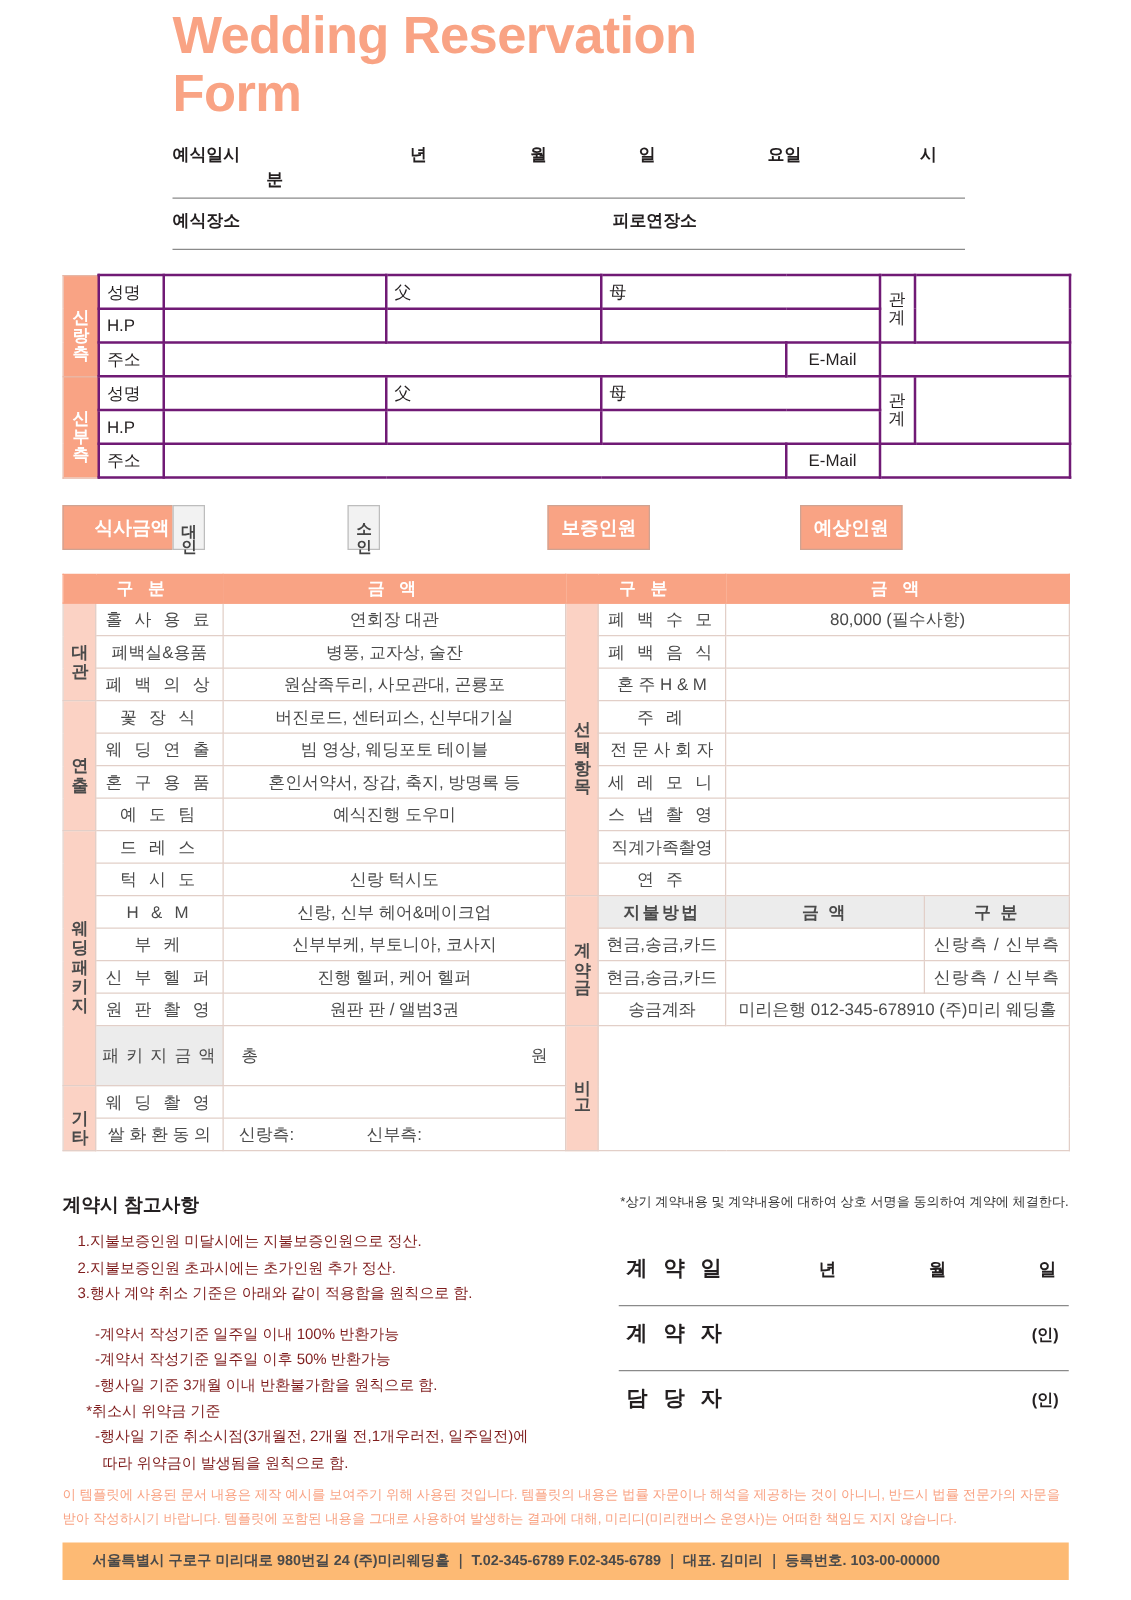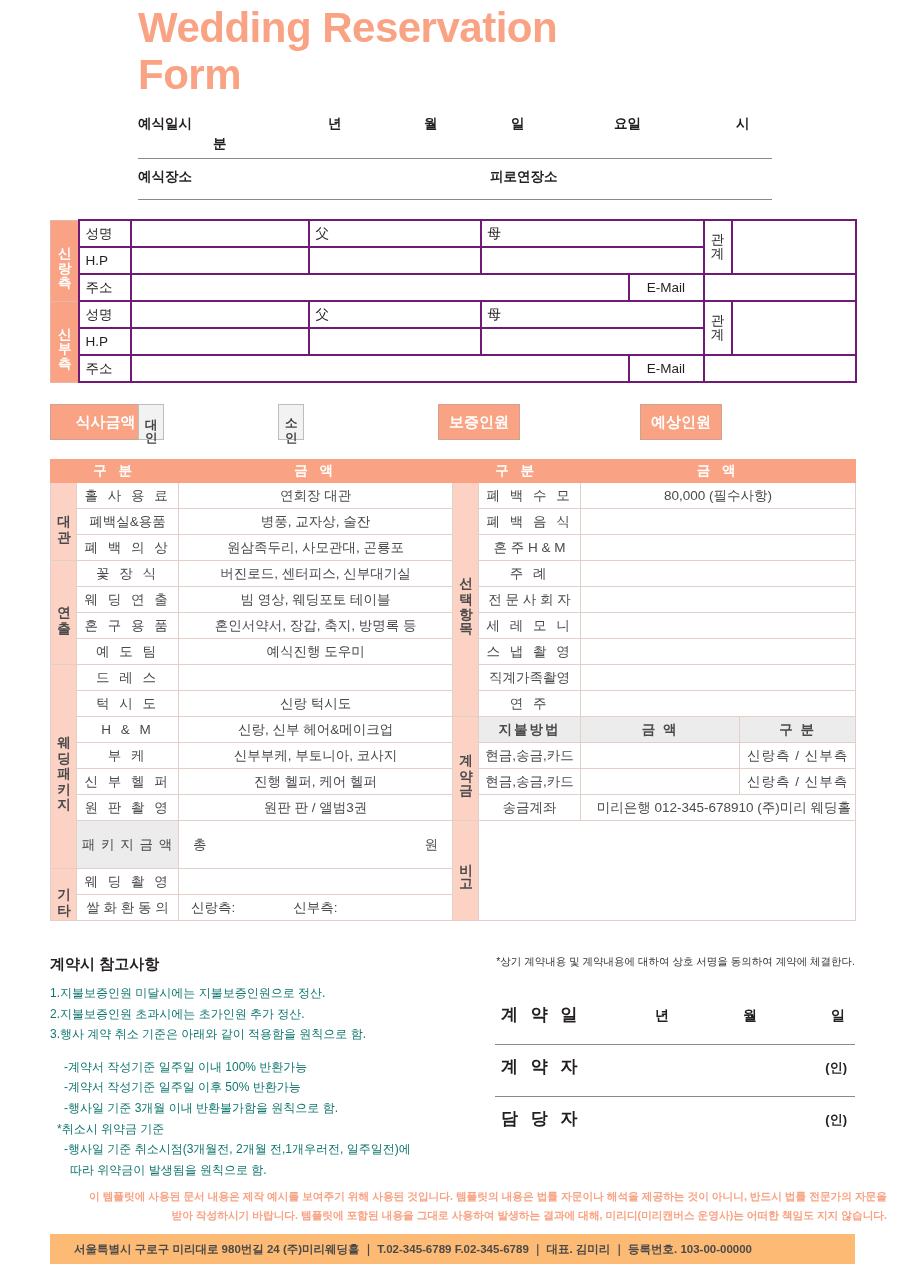--- a/index.html
+++ b/index.html
@@ -86,28 +86,28 @@
   }
   .grp span { writing-mode:vertical-rl; letter-spacing:2px; display:inline-block; }
   .itm { width:102px; text-align:center; letter-spacing:3px; color:#555; }
   .itm.tight { letter-spacing:0px; }
   .val { text-align:center; color:#555; }
   .val.left { text-align:left; padding-left:12px; }
   .pkg-sum { background:#ececec; text-align:center; letter-spacing:1px; color:#555; }
   .sec-div { border-top:1.6px solid #b8938a !important; }
   .sub-hd { background:#ececec; text-align:center; font-weight:bold; color:#4a4a4a; letter-spacing:2px; }
   .pay-side { text-align:center; color:#9a9a9a; font-size:12px; letter-spacing:1px; }
-  .acct { text-align:right; color:#8b8b8b; font-size:12px; }
+  .acct { text-align:center; color:#8b8b8b; font-size:12px; }
   .spread { display:flex; justify-content:space-between; padding:0 10px; }
   .gap-center { display:flex; justify-content:center; gap:58px; }
 
   
   .notes { position:absolute; left:50px; top:955px; width:400px; }
   .notes h3 { margin:0 0 10px 0; font-size:15px; font-weight:bold; color:#231f20; }
-  .notes p { margin:0 0 2px 0; font-size:12px; line-height:1.55; color:#0f766e; }
+  .notes p { margin:0 0 2px 12px; font-size:12px; line-height:1.55; color:#7f1d1d; }
   .notes .blank { height:12px; }
   .notes .ind1 { padding-left:7px; }
   .notes .ind2 { padding-left:14px; }
   .notes .ind3 { padding-left:20px; }
 
   
   .sig { position:absolute; left:495px; top:955px; width:360px; }
   .sig-note { font-size:10.5px; color:#333; text-align:right; margin-bottom:24px; }
   .sig-row {
     position:relative; height:52px;
@@ -115,23 +115,22 @@
   }
   .sig-row .lab { position:absolute; left:6px; top:10px; font-size:17px; font-weight:bold; letter-spacing:4px; }
   .sig-row .d1 { position:absolute; left:160px; top:14px; font-size:14px; font-weight:bold; }
   .sig-row .d2 { position:absolute; left:248px; top:14px; font-size:14px; font-weight:bold; }
   .sig-row .d3 { position:absolute; right:10px; top:14px; font-size:14px; font-weight:bold; }
   .sig-row .ins { position:absolute; right:8px; top:14px; font-size:13px; font-weight:bold; }
 
   
   .disc {
     position:absolute; left:50px; top:1187px; width:805px;
-    font-size:10.7px; line-height:1.75; color:#F9A384; font-weight:bold;
-    text-align:right;
-    margin-left:32px;
+    font-size:10.7px; line-height:1.75; color:#F9A384; font-weight:normal;
+    text-align:left;
   }
   .foot {
     position:absolute; left:50px; top:1234px; width:805px;
     background:#fdba74; color:#4a4a4a;
     font-size:11.5px; font-weight:bold; line-height:1.75;
     padding:5px 24px;
   }
 </style>
 </head>
 <body>

